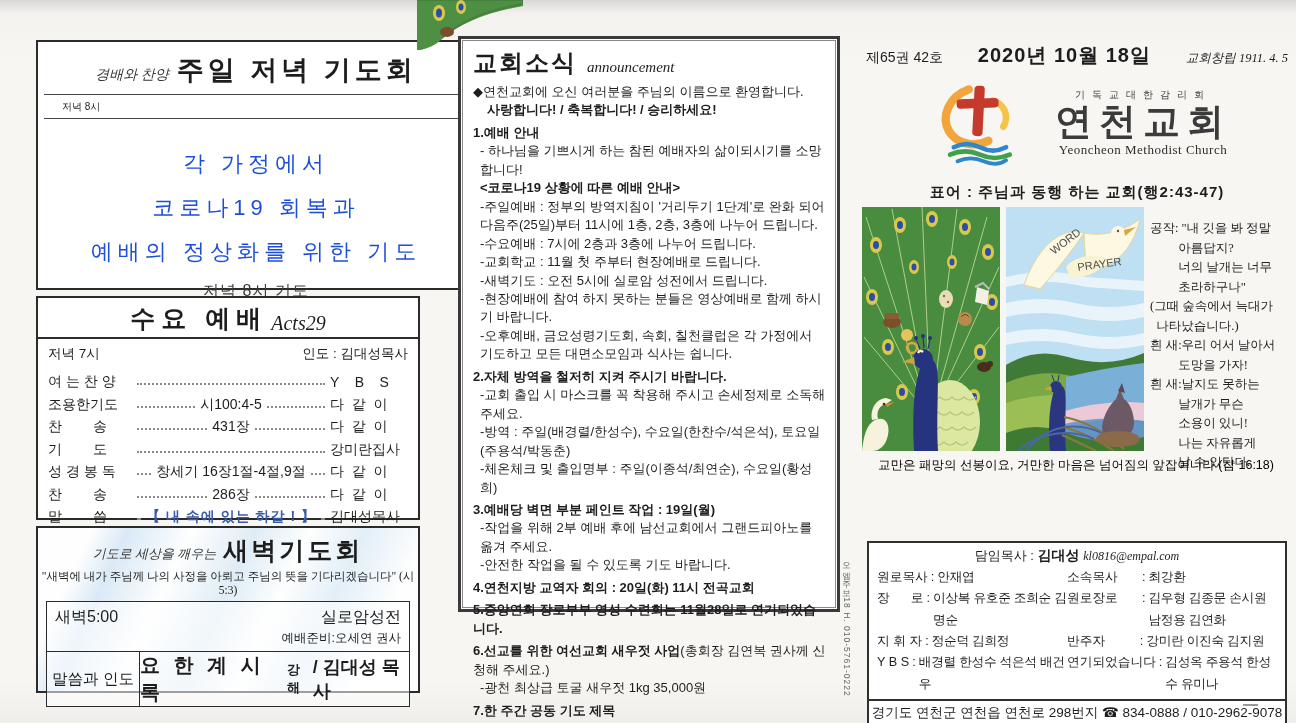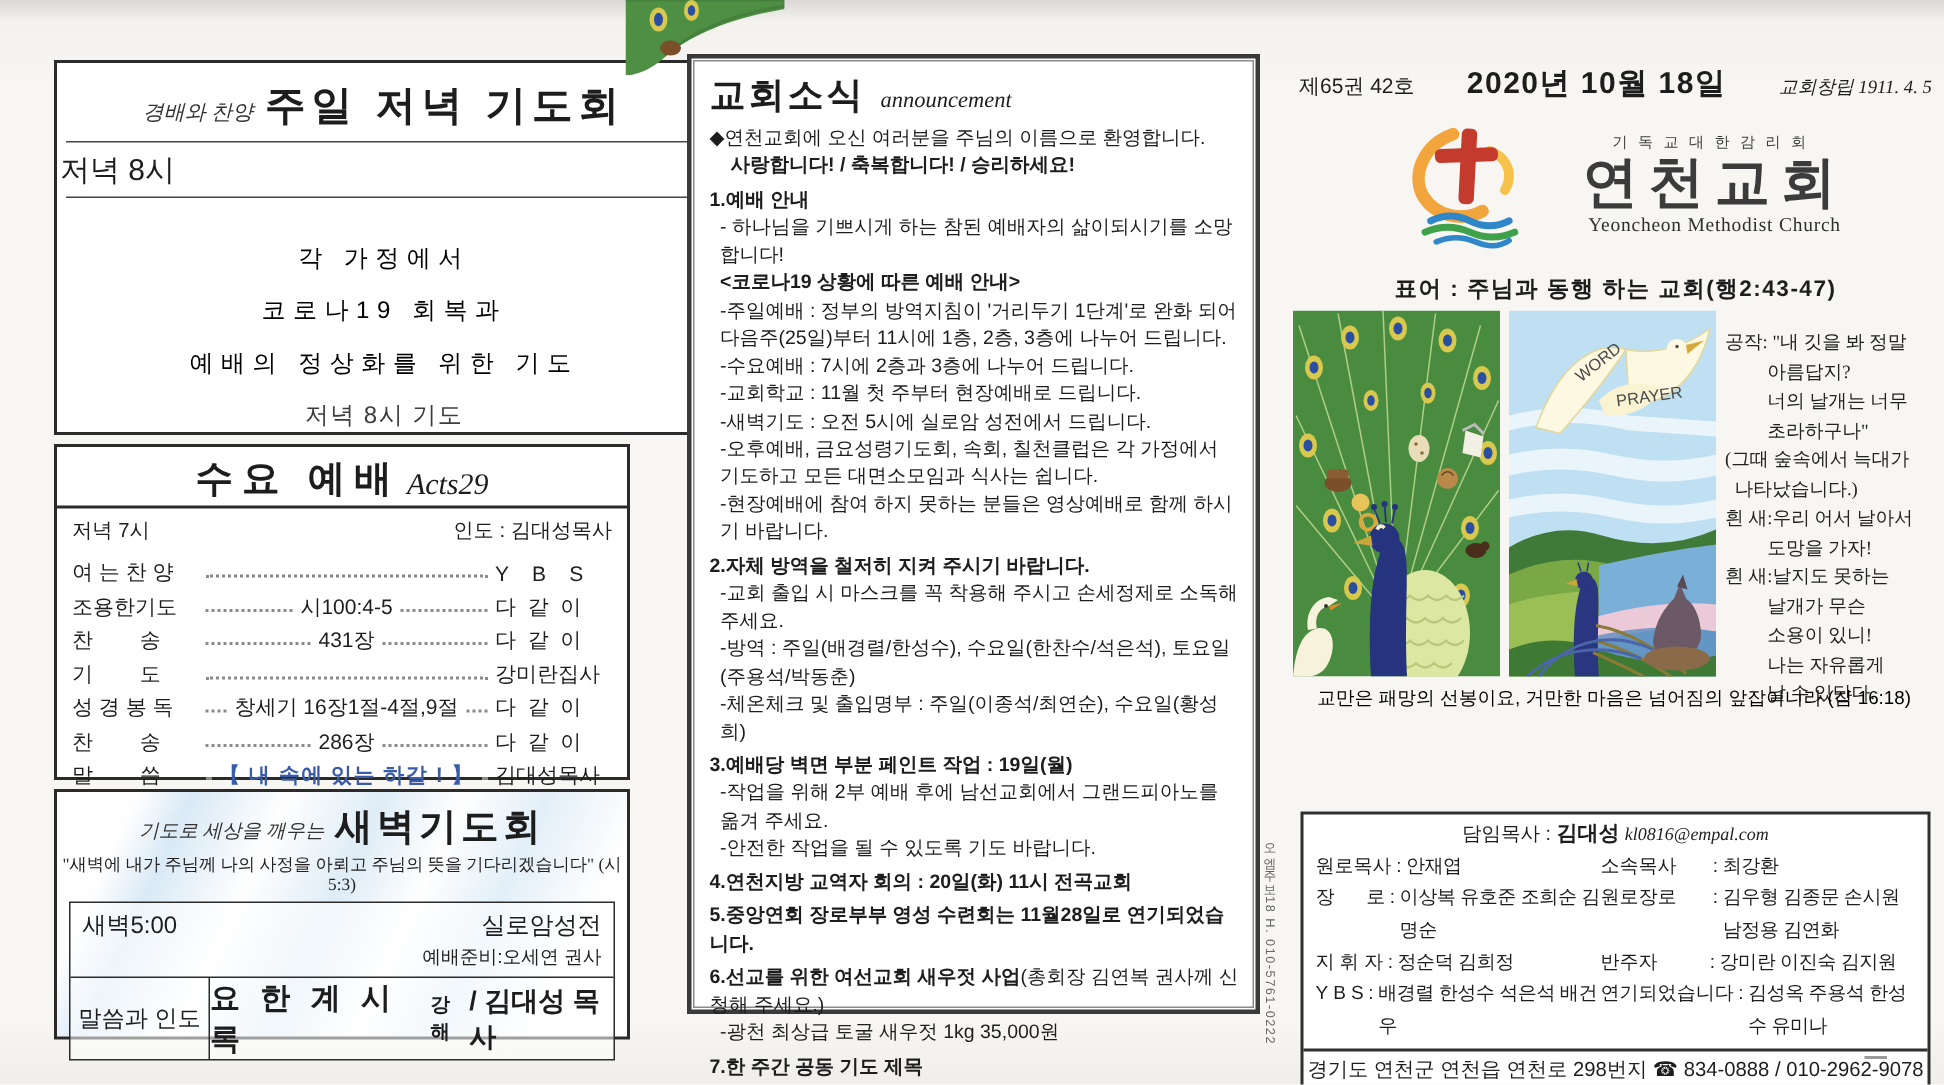--- a/index.html
+++ b/index.html
@@ -15,23 +15,23 @@
   .blue{color:#3a5ca8;}
   .bold{font-weight:bold;}
 
   
   .lbox{position:absolute;background:#fff;border:2px solid #2b2b2b;box-sizing:border-box;}
   #box-evening{left:36px;top:40px;width:440px;height:250px;}
   .ev-title{display:flex;align-items:flex-end;justify-content:center;gap:8px;padding:10px 0 6px;}
   .ev-pre{font-size:14px;color:#333;padding-bottom:4px;}
   .ev-main{font-size:27px;font-weight:bold;letter-spacing:4px;}
   .hrule{border-top:1.5px solid #444;margin:0 6px;}
-  .ev-time{font-size:20px;padding:5px 2px 4px;}
+  .ev-time{font-size:10px;padding:5px 24px 4px;}
   .ev-body{text-align:center;padding-top:16px;}
-  .ev-line{font-size:16px;letter-spacing:5px;color:#000000;margin:14px 0;font-weight:500;}
+  .ev-line{font-size:22px;letter-spacing:5px;color:#1d4ed8;margin:14px 0;font-weight:500;}
   .ev-sub{font-size:16px;color:#3c3c3c;margin-top:12px;letter-spacing:1px;}
 
   #box-wed{left:36px;top:296px;width:384px;height:224px;}
   .wed-title{display:flex;align-items:flex-end;justify-content:center;gap:4px;border-bottom:2px solid #2b2b2b;padding:4px 0 2px;}
   .wed-main{font-size:25px;font-weight:bold;letter-spacing:6px;}
   .wed-acts{font-size:20px;}
   .wed-head{display:flex;justify-content:space-between;font-size:13.5px;padding:6px 10px 4px;}
   .worder{padding:4px 10px 0;}
   .wrow{display:flex;align-items:center;font-size:14px;height:22.5px;justify-content:center;}
   .wlabel{width:84px;white-space:pre;letter-spacing:0px;flex:none;}
@@ -54,21 +54,21 @@
   .dawn-place{font-size:16px;}
   .dawn-prep{font-size:12.5px;margin-top:2px;}
   .dawn-bottom{display:flex;align-items:stretch;}
   .dawn-cell-label{width:92px;border-right:1.5px solid #2b2b2b;display:flex;align-items:center;justify-content:center;font-size:15.5px;padding:12px 0;}
   .dawn-cell-value{flex:1;display:flex;align-items:center;justify-content:center;gap:2px;}
   .dv-big{font-size:20px;font-weight:bold;letter-spacing:4px;}
   .dv-small{font-size:13px;font-weight:bold;}
   .dv-tail{font-size:18px;font-weight:bold;}
 
   
-  #middle{left:458px;top:36px;width:382px;height:640px;border:3px solid #3a3a3a;background:#fff;box-sizing:border-box;}
+  #middle{left:458px;top:36px;width:382px;height:576px;border:3px solid #3a3a3a;background:#fff;box-sizing:border-box;}
   #middle-inner{position:absolute;inset:1px;border:1px solid #8a8a8a;padding:6px 9px 6px 10px;box-sizing:border-box;}
   .m-title-row{display:flex;align-items:flex-end;gap:10px;margin-bottom:4px;}
   .m-title{font-size:24px;font-weight:bold;letter-spacing:2px;}
   .m-title-en{font-size:15px;padding-bottom:3px;}
   .m-body{font-size:13px;line-height:1.42;}
   .m-welcome{margin:2px 0 0;}
   .m-welcome2{font-weight:bold;padding-left:14px;}
   .m-sec{margin-top:4px;}
   .m-h{font-weight:bold;}
   .m-line{padding-left:7px;}
@@ -236,22 +236,22 @@
     <div class="m-welcome2">사랑합니다! / 축복합니다! / 승리하세요!</div>
 
     <div class="m-sec">
       <div class="m-h">1.예배 안내</div>
       <div class="m-line">- 하나님을 기쁘시게 하는 참된 예배자의 삶이되시기를 소망합니다!</div>
       <div class="m-line bold">&lt;코로나19 상황에 따른 예배 안내&gt;</div>
       <div class="m-line">-주일예배 : 정부의 방역지침이 '거리두기 1단계'로 완화 되어 다음주(25일)부터 11시에 1층, 2층, 3층에 나누어 드립니다.</div>
       <div class="m-line">-수요예배 : 7시에 2층과 3층에 나누어 드립니다.</div>
       <div class="m-line">-교회학교 : 11월 첫 주부터 현장예배로 드립니다.</div>
       <div class="m-line">-새벽기도 : 오전 5시에 실로암 성전에서 드립니다.</div>
+      <div class="m-line">-현장예배에 참여 하지 못하는 분들은 영상예배로 함께 하시기 바랍니다.</div>
       <div class="m-line">-오후예배, 금요성령기도회, 속회, 칠천클럽은 각 가정에서 기도하고 모든 대면소모임과 식사는 쉽니다.</div>
-      <div class="m-line">-현장예배에 참여 하지 못하는 분들은 영상예배로 함께 하시기 바랍니다.</div>
     </div>
 
     <div class="m-sec">
       <div class="m-h">2.자체 방역을 철저히 지켜 주시기 바랍니다.</div>
       <div class="m-line">-교회 출입 시 마스크를 꼭 착용해 주시고 손세정제로 소독해 주세요.</div>
       <div class="m-line">-방역 : 주일(배경렬/한성수), 수요일(한찬수/석은석), 토요일(주용석/박동춘)</div>
       <div class="m-line">-체온체크 및 출입명부 : 주일(이종석/최연순), 수요일(황성희)</div>
     </div>
 
     <div class="m-sec">

